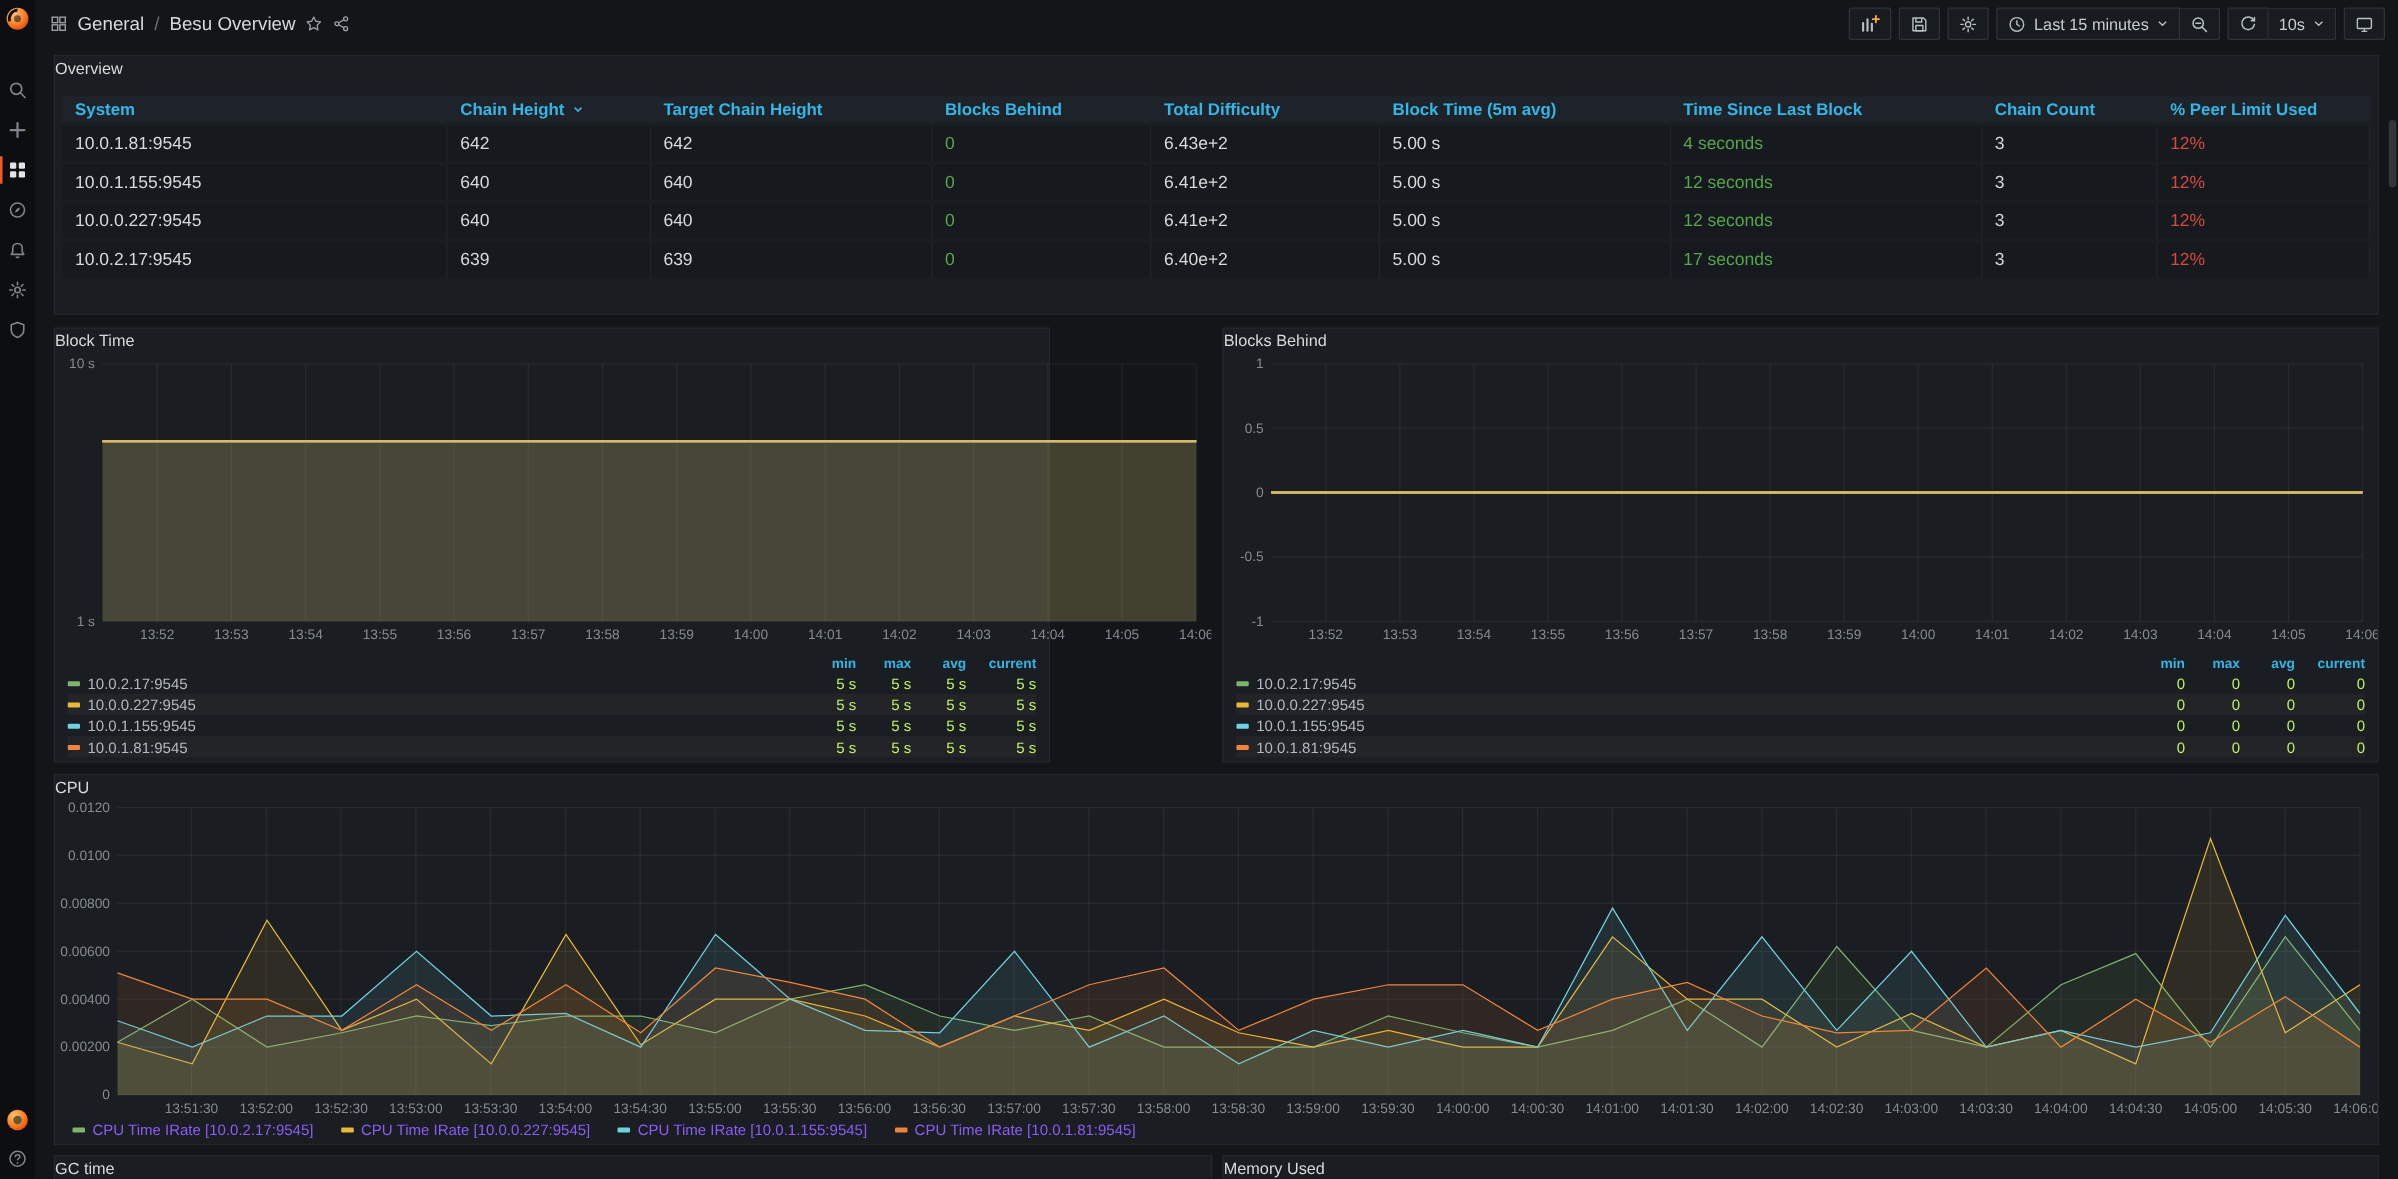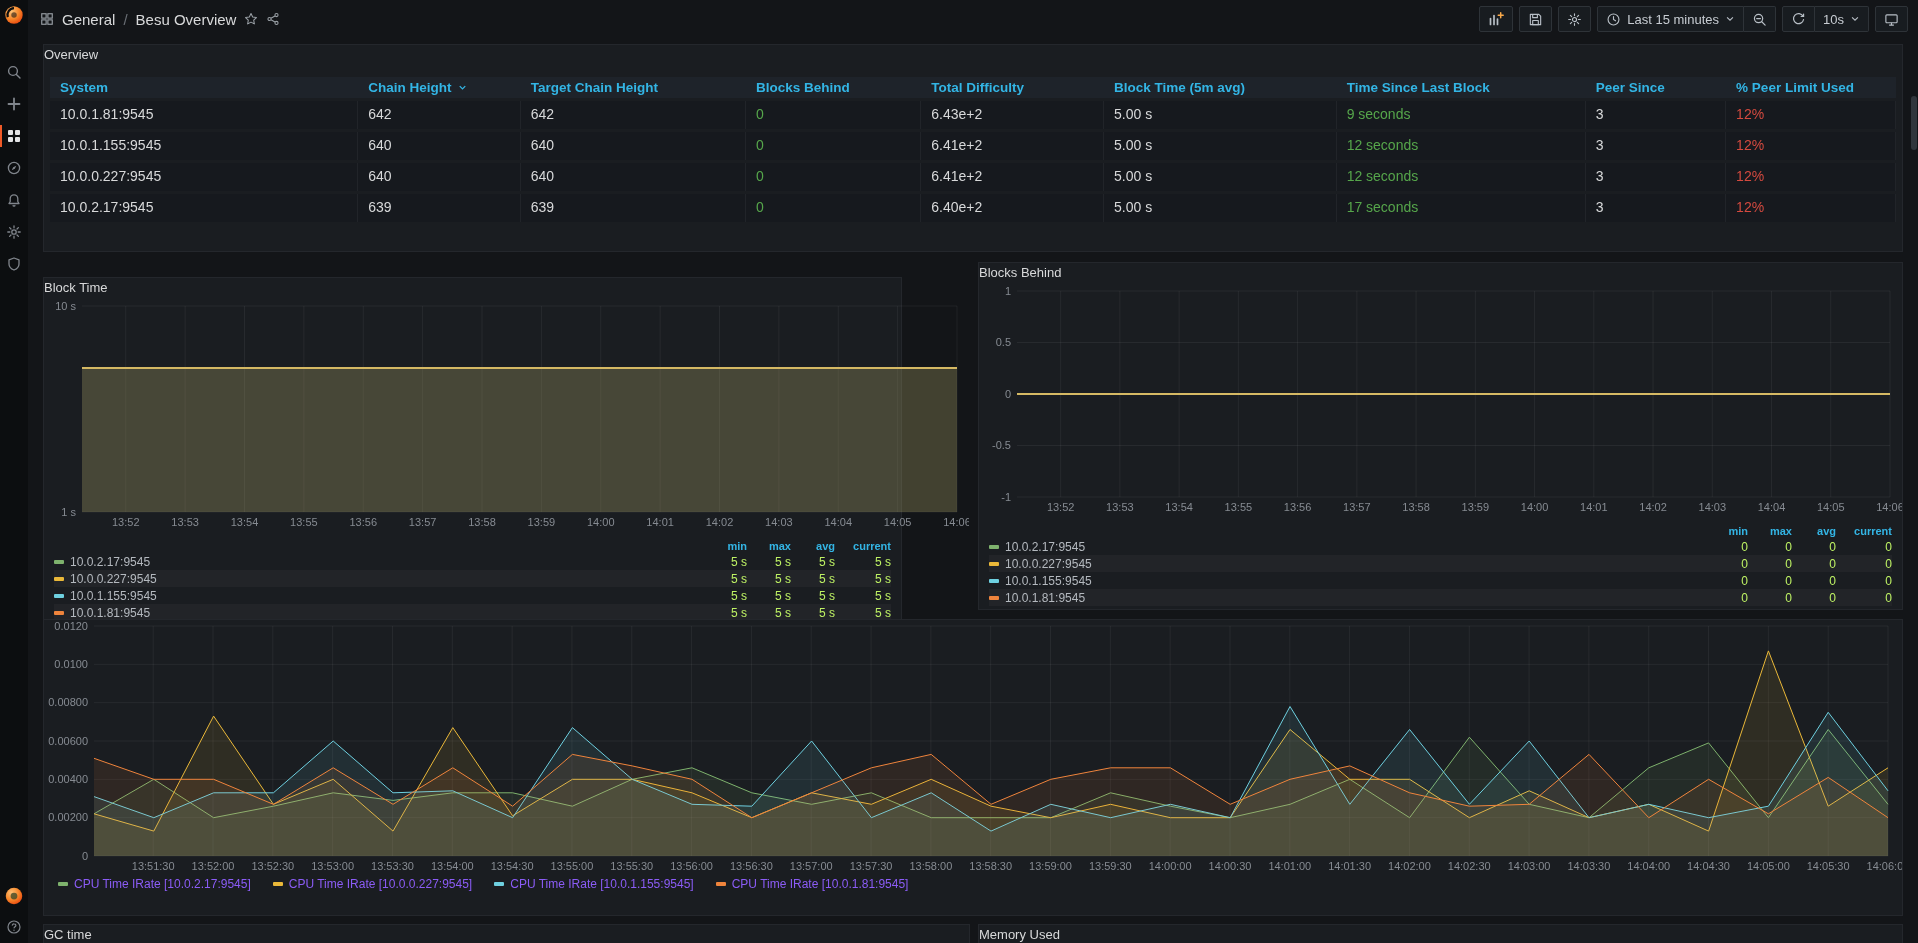--- a/index.html
+++ b/index.html
@@ -35,21 +35,21 @@
   .nav-group>button{border-radius:0;}
   .nav-group>button:first-child{border-radius:2px 0 0 2px;}
   .nav-group>button:last-child{border-radius:0 2px 2px 0;border-left:none;}
   .icon{display:flex;align-items:center;color:#b8bfc6;}
 
   
   .dash{position:absolute;left:28px;top:38px;right:0;bottom:0;}
   .panel{position:absolute;background:var(--panel);border:1px solid var(--pborder);}
   .panel-title{height:20px;line-height:20px;text-align:left;font-size:13px;font-weight:500;color:var(--text);cursor:pointer;white-space:nowrap;overflow:hidden;}
   #panel-table{left:15px;top:6px;width:1860px;height:208px;}
-  #panel-blocktime{left:15px;top:239px;width:859px;height:348px;}
+  #panel-blocktime{left:15px;top:224px;width:797px;height:348px;}
   #panel-blocksbehind{left:950px;top:224px;width:925px;height:348px;}
   #panel-cpu{left:15px;top:581px;width:1860px;height:297px;}
   #panel-gc{left:15px;top:886px;width:927px;height:60px;}
   #panel-mem{left:950px;top:886px;width:925px;height:60px;}
 
   
   .gtable{padding:0 6px;margin-top:12px;}
   .thead{display:grid;grid-template-columns:var(--cols);background:#1e232a;height:21px;line-height:21px;}
   .th{color:var(--blue);font-size:13.5px;font-weight:600;padding-left:10px;display:flex;align-items:center;gap:5px;cursor:pointer;overflow:hidden;white-space:nowrap;}
   .tr{display:grid;grid-template-columns:var(--cols);height:28px;line-height:27px;background:#16191e;margin-top:3px;}
@@ -289,35 +289,35 @@
             <div class="th">
               <span>Total Difficulty</span>
             </div>
             <div class="th">
               <span>Block Time (5m avg)</span>
             </div>
             <div class="th">
               <span>Time Since Last Block</span>
             </div>
             <div class="th">
-              <span>Peer Since</span>
+              <span>Chain Count</span>
             </div>
             <div class="th">
               <span>% Peer Limit Used</span>
             </div>
           </div>
         <div class="tbody">
             <div class="tr">
               <div class="td">10.0.1.81:9545</div>
               <div class="td">642</div>
               <div class="td">642</div>
               <div class="td c-green">0</div>
               <div class="td">6.43e+2</div>
               <div class="td">5.00 s</div>
-              <div class="td c-green">9 seconds</div>
+              <div class="td c-green">4 seconds</div>
               <div class="td">3</div>
               <div class="td c-red">12%</div>
             </div>
             <div class="tr">
               <div class="td">10.0.1.155:9545</div>
               <div class="td">640</div>
               <div class="td">640</div>
               <div class="td c-green">0</div>
               <div class="td">6.41e+2</div>
               <div class="td">5.00 s</div>
@@ -517,20 +517,21 @@
             <span class="lg-name"><i style="background:#EF843C"></i>10.0.1.81:9545</span>
             <span class="lg-val">0</span>
             <span class="lg-val">0</span>
             <span class="lg-val">0</span>
             <span class="lg-val">0</span>
           </div>
         </div>
     </section>
 
     <section class="panel" id="panel-cpu">
+      <div class="panel-title">CPU</div>
       <svg class="chart" id="svg-cpu" width="1858" height="256">
           <line x1="109.202" x2="109.202" y1="6" y2="236" class="grid"></line>
           <text x="109.202" y="250" text-anchor="middle" class="tick">13:51:30</text>
           <line x1="169.02262068965518" x2="169.02262068965518" y1="6" y2="236" class="grid"></line>
           <text x="169.02262068965518" y="250" text-anchor="middle" class="tick">13:52:00</text>
           <line x1="228.84324137931034" x2="228.84324137931034" y1="6" y2="236" class="grid"></line>
           <text x="228.84324137931034" y="250" text-anchor="middle" class="tick">13:52:30</text>
           <line x1="288.6638620689655" x2="288.6638620689655" y1="6" y2="236" class="grid"></line>
           <text x="288.6638620689655" y="250" text-anchor="middle" class="tick">13:53:00</text>
           <line x1="348.4844827586207" x2="348.4844827586207" y1="6" y2="236" class="grid"></line>

